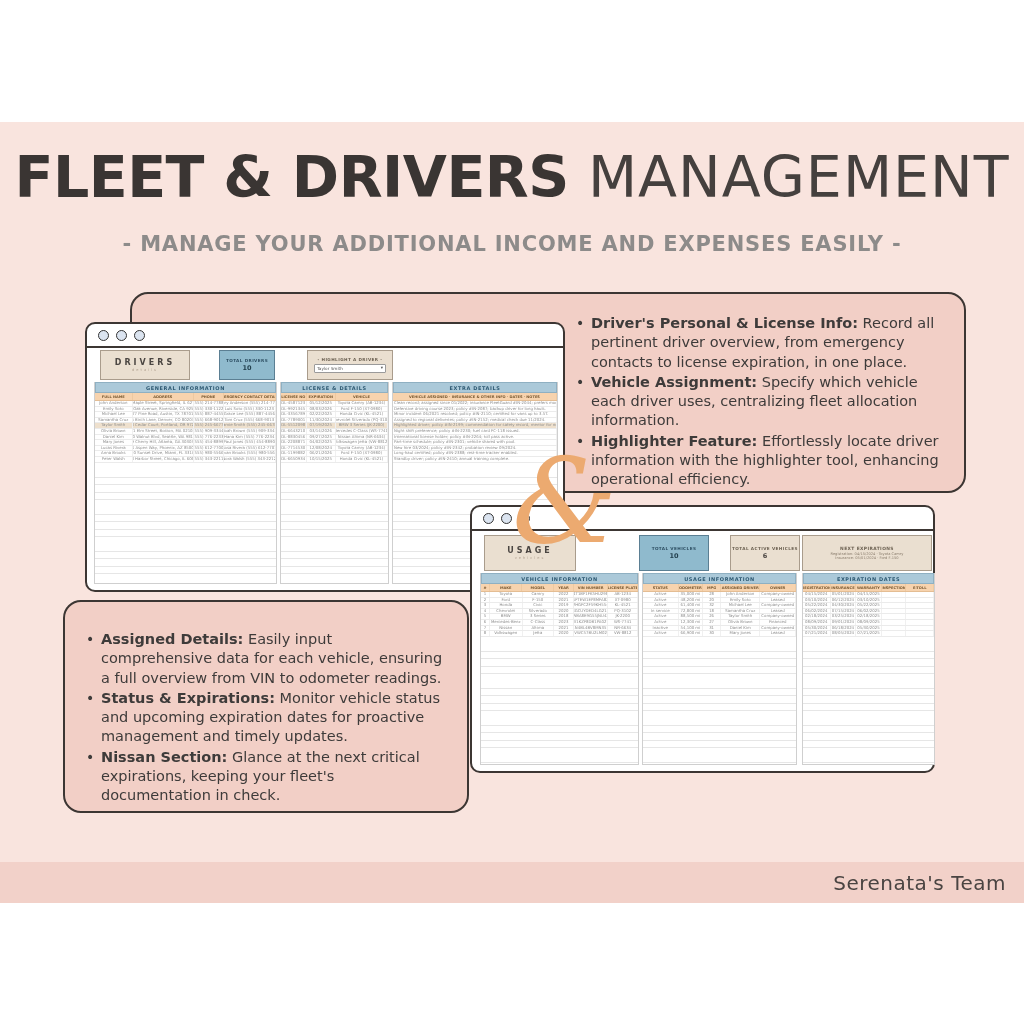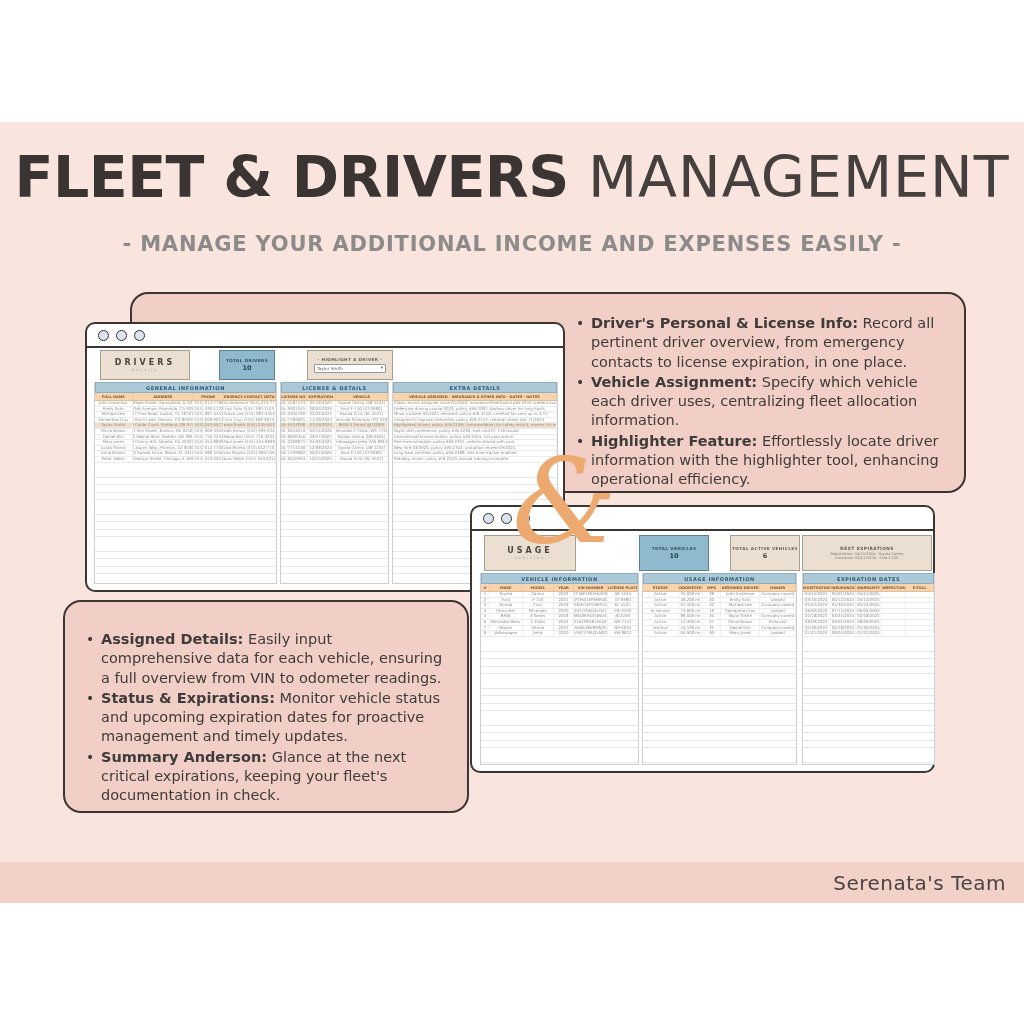--- a/index.html
+++ b/index.html
@@ -85,21 +85,21 @@
       <ul>
         <li><span class="b">Driver's Personal &amp; License Info:</span><span class="r"> Record all pertinent driver overview, from emergency contacts to license expiration, in one place.</span></li>
         <li><span class="b">Vehicle Assignment:</span><span class="r"> Specify which vehicle each driver uses, centralizing fleet allocation information.</span></li>
         <li><span class="b">Highlighter Feature:</span><span class="r"> Effortlessly locate driver information with the highlighter tool, enhancing operational efficiency.</span></li>
       </ul>
     </div>
   <div class="bullets" id="bullets-left">
       <ul>
         <li><span class="b">Assigned Details:</span><span class="r"> Easily input comprehensive data for each vehicle, ensuring a full overview from VIN to odometer readings.</span></li>
         <li><span class="b">Status &amp; Expirations:</span><span class="r"> Monitor vehicle status and upcoming expiration dates for proactive management and timely updates.</span></li>
-        <li><span class="b">Summary Anderson:</span><span class="r"> Glance at the next critical expirations, keeping your fleet's documentation in check.</span></li>
+        <li><span class="b">Nissan Section:</span><span class="r"> Glance at the next critical expirations, keeping your fleet's documentation in check.</span></li>
       </ul>
     </div>
 
   <div class="window" id="drivers-window">
     <div class="titlebar">
       <span class="dot"></span>
       <span class="dot"></span>
       <span class="dot"></span>
     </div>
     <div class="sheet-box box-beige" style="left:13px;top:26px;width:90px;height:30px;">

